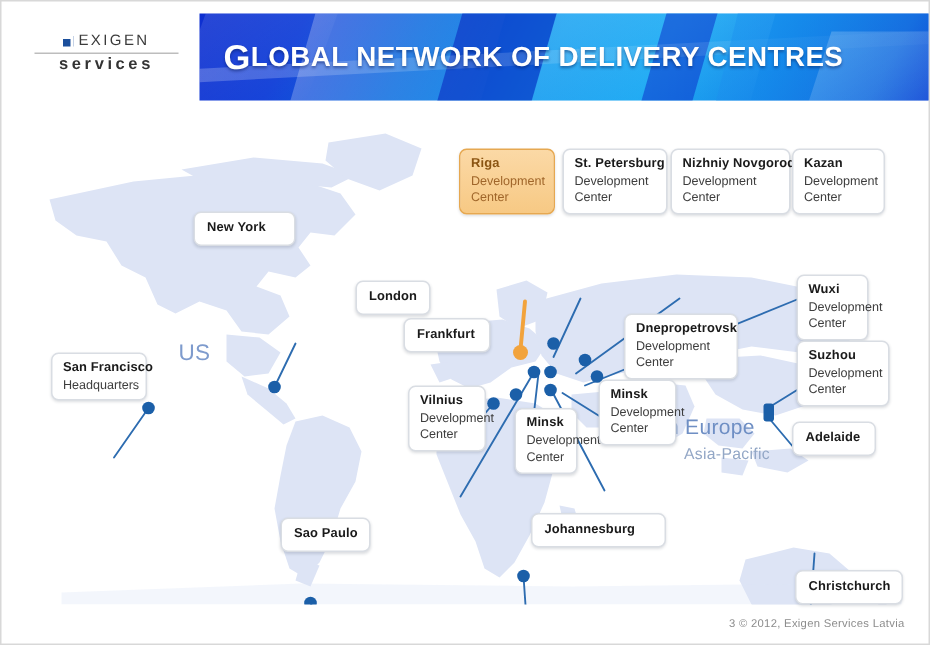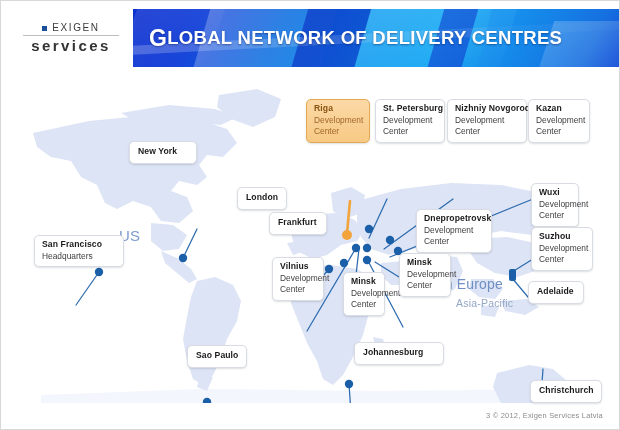--- a/index.html
+++ b/index.html
@@ -33,21 +33,21 @@
     font-size:10px;letter-spacing:1.6px;
     color:#3b3b3b;font-weight:400;
   }
   .logo-mark{
     width:7px;height:7px;background:#1b4f9c;
     display:inline-block;position:relative;top:-1px;
     box-shadow:inset -2px 2px 0 #ffffff;
   }
   .logo-bottom{
     margin-top:2px;
-    font-size:15px;letter-spacing:2.4px;
+    font-size:11px;letter-spacing:2.4px;
     font-weight:bold;color:#333333;
     border-top:1px solid #bdbdbd;
     padding-top:2px;
   }
 
   .banner{
     position:absolute;left:132px;top:8px;
     width:488px;height:58px;
     overflow:hidden;
     background:
@@ -339,21 +339,21 @@
       <div class="callout" style="left: 398px; top: 252px; width: 52px;">
         <span class="c-name">Minsk</span>
         <span class="c-sub">Development</span>
         <span class="c-sub">Center</span>
       </div>
       <div class="callout" style="left: 271px; top: 256px; width: 52px;">
         <span class="c-name">Vilnius</span>
         <span class="c-sub">Development</span>
         <span class="c-sub">Center</span>
       </div>
-      <div class="callout" style="left: 33px; top: 234px; width: 90px;">
+      <div class="callout" style="left: 33px; top: 234px; width: 64px;">
         <span class="c-name">San Francisco</span>
         <span class="c-sub">Headquarters</span>
       </div>
       <div class="callout single" style="left: 128px; top: 140px; width: 68px;">
         <span class="c-name">New York</span>
       </div>
       <div class="callout single" style="left: 236px; top: 186px; width: 50px;">
         <span class="c-name">London</span>
       </div>
       <div class="callout single" style="left: 268px; top: 211px; width: 58px;">

